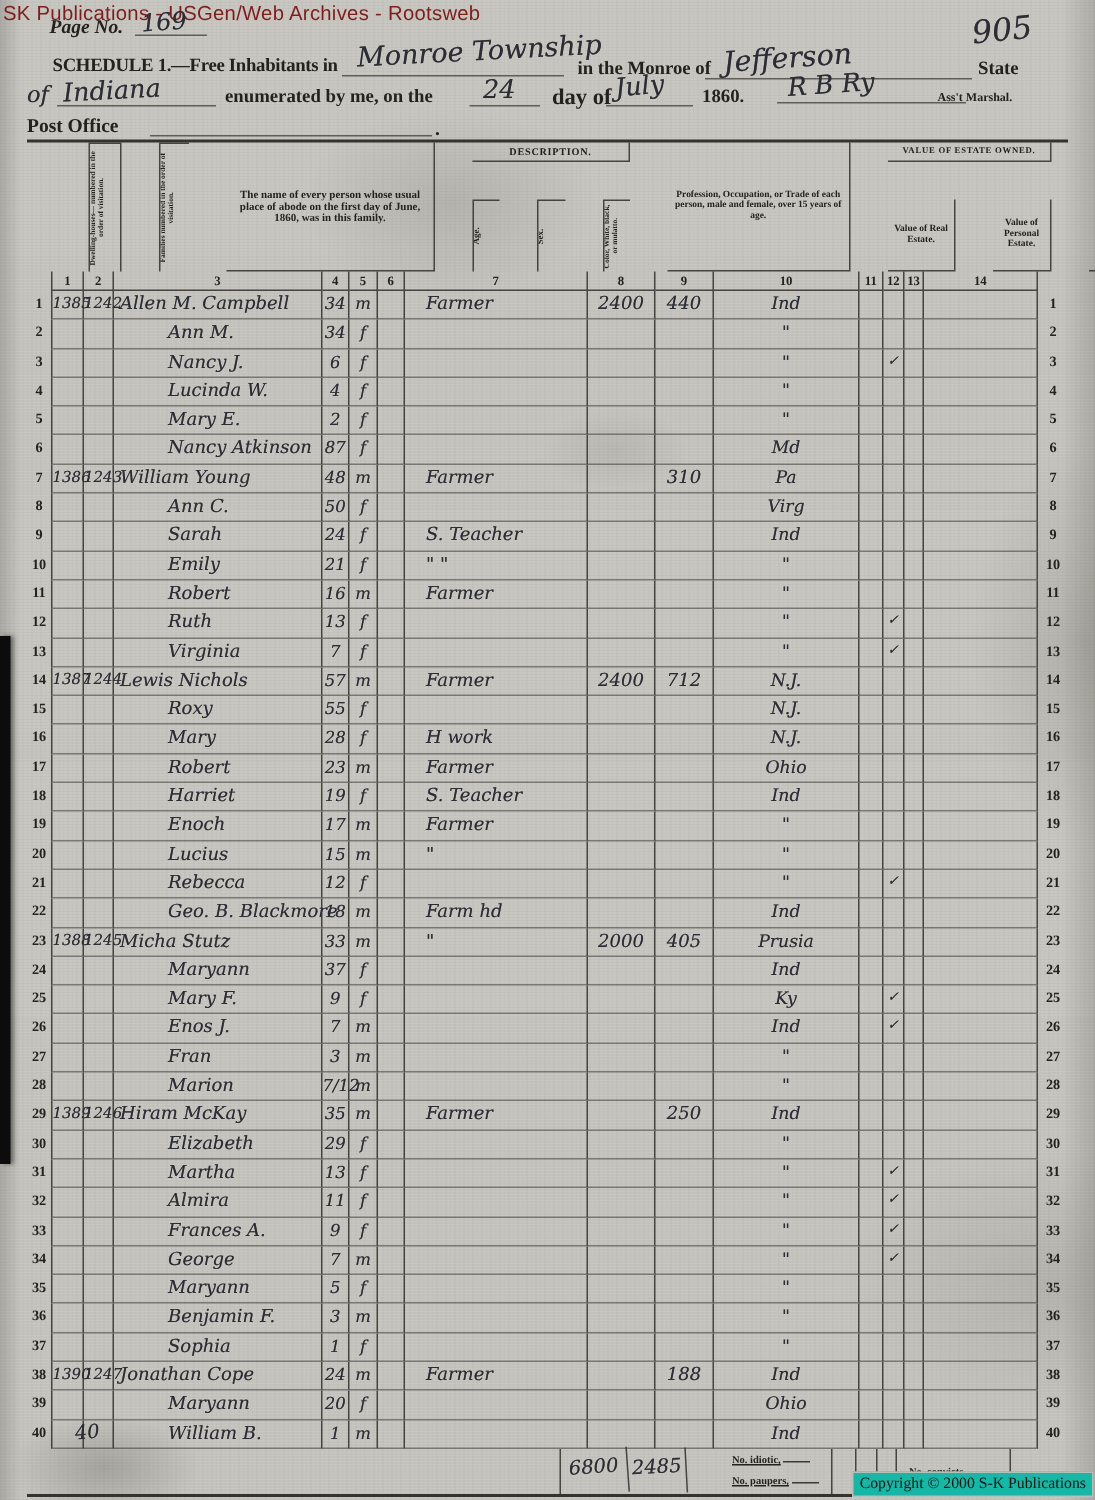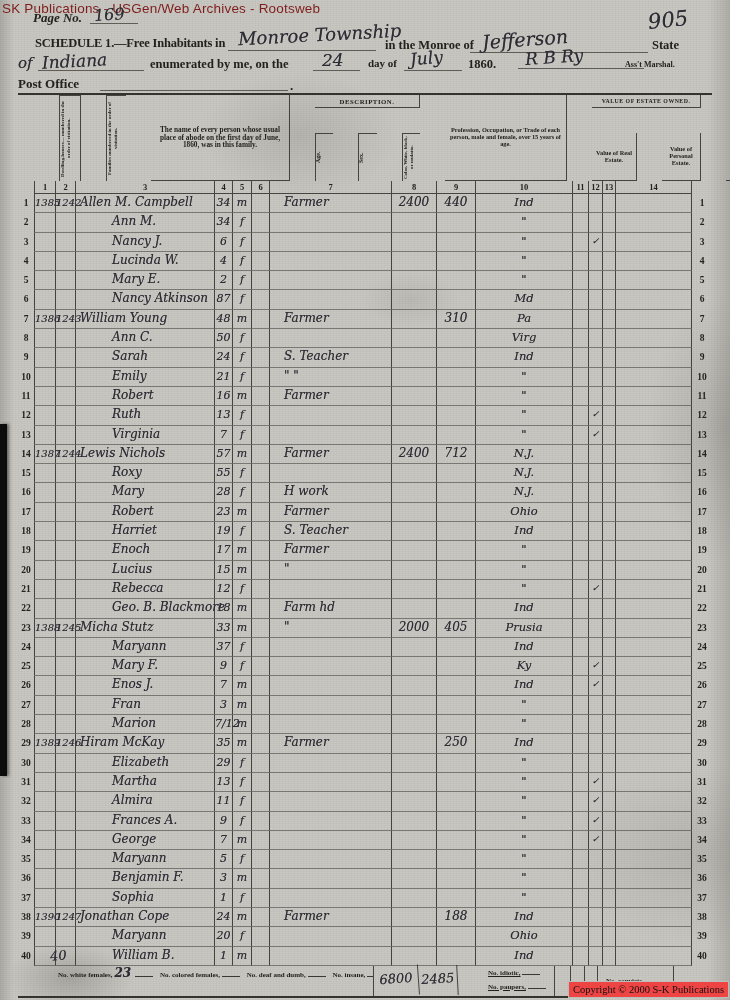--- a/index.html
+++ b/index.html
@@ -62,21 +62,21 @@
   
   .tfoot{grid-template-columns:356px 45px 39px 97px 16px 14px 13px 76px 20px;grid-auto-rows:30px;border-bottom:2.5px solid #35332d;}
   .tfoot>div{border-right:1px solid var(--ln);overflow:hidden;}
   .tfoot>div:first-child{border-left:none;}
   .tfoot>div.nn{border:none;}
   .fline{font-size:7px;font-weight:bold;color:#24221c;padding-left:40px;line-height:14px;white-space:nowrap;}
   .f2{font-size:7px;font-weight:bold;color:#24221c;padding-left:18px;line-height:14px;white-space:nowrap;text-decoration:underline;}
   .bl{display:inline-block;width:18px;border-bottom:1px solid #3c3a35;height:8px;vertical-align:baseline;margin:0 5px 0 2px;}
   .fv{font-size:12px;margin:0 2px;}
   .tot{font-size:13px;text-align:center;line-height:26px;}
-  .copy{right:1px;bottom:2px;background:#ef4444;color:#121212;font-size:10.5px;padding:0 4px;line-height:15px;border:1px solid #bdbdb8;}
+  .copy{right:1px;bottom:2px;background:#14b8a6;color:#121212;font-size:10.5px;padding:0 4px;line-height:15px;border:1px solid #bdbdb8;}
 </style>
 </head>
 <body>
 
 <div class="abs titlebar">SK Publications - USGen/Web Archives - Rootsweb</div>
 
 <div class="abs blackstrip"></div>
 <div class="abs hw" style="left:648px;top:8px;font-size:21px;transform:rotate(-6deg);">905</div>
 
 <div>
@@ -91,21 +91,21 @@
   <div class="abs hw" style="left:482px;top:28px;font-size:19px;transform:rotate(-4deg);">Jefferson</div>
   <div class="ul" style="left:470px;top:52px;width:178px;"></div>
   <div class="abs pr" style="left:652px;top:38px;font-size:12.5px;">State</div>
 
   <div class="abs hw" style="left:18px;top:54px;font-size:15px;">of</div>
   <div class="abs hw" style="left:42px;top:51px;font-size:17px;transform:rotate(-3deg);">Indiana</div>
   <div class="ul" style="left:38px;top:70px;width:106px;"></div>
   <div class="abs pr" style="left:150px;top:57px;font-size:12.5px;">enumerated by me, on the</div>
   <div class="abs hw" style="left:322px;top:50px;font-size:17px;">24</div>
   <div class="ul" style="left:313px;top:70px;width:47px;"></div>
-  <div class="abs pr" style="left:368px;top:57px;font-size:11px;">day of</div>
+  <div class="abs pr" style="left:368px;top:57px;font-size:15px;">day of</div>
   <div class="abs hw" style="left:410px;top:48px;font-size:17px;transform:rotate(-5deg);">July</div>
   <div class="ul" style="left:404px;top:70px;width:58px;"></div>
   <div class="abs pr" style="left:468px;top:57px;font-size:12.5px;">1860.</div>
   <div class="abs hw" style="left:525px;top:47px;font-size:17px;transform:rotate(-4deg);">R B Ry</div>
   <div class="ul" style="left:518px;top:68px;width:126px;"></div>
   <div class="abs pr" style="left:625px;top:60px;font-size:8px;">Ass't Marshal.</div>
 
   <div class="abs pr" style="left:18px;top:76px;font-size:13px;">Post Office</div>
   <div class="ul" style="left:100px;top:90px;width:188px;"></div>
   <div class="abs pr" style="left:290px;top:78px;font-size:13px;">.</div>
@@ -871,26 +871,20 @@
     <div class="cell c11 hw"></div>
     <div class="cell c12 hw"></div>
     <div class="cell c13 hw"></div>
     <div class="cell c14 hw"></div>
     <div class="rn">40</div>
   </div>
     </div>
 
   <div class="grid tfoot">
     <div>
-      <div class="fline">
-        <span>No. white females,</span><span class="hw fv">23</span><span class="bl"></span>
-        <span>No. colored females,</span><span class="bl"></span>
-        <span>No. deaf and dumb,</span><span class="bl"></span>
-        <span>No. insane,</span><span class="bl"></span>
-      </div>
     </div>
     <div class="hw tot" style="transform:rotate(-4deg);">6800</div>
     <div class="hw tot" style="transform:rotate(-3deg);">2485</div>
     <div>
       <div class="f2" style="padding-left:30px;"><span>No. idiotic,</span><span class="bl"></span></div>
       <div class="f2" style="padding-left:30px;"><span>No. paupers,</span><span class="bl"></span></div>
     </div>
     <div></div>
     <div></div>
     <div></div>

